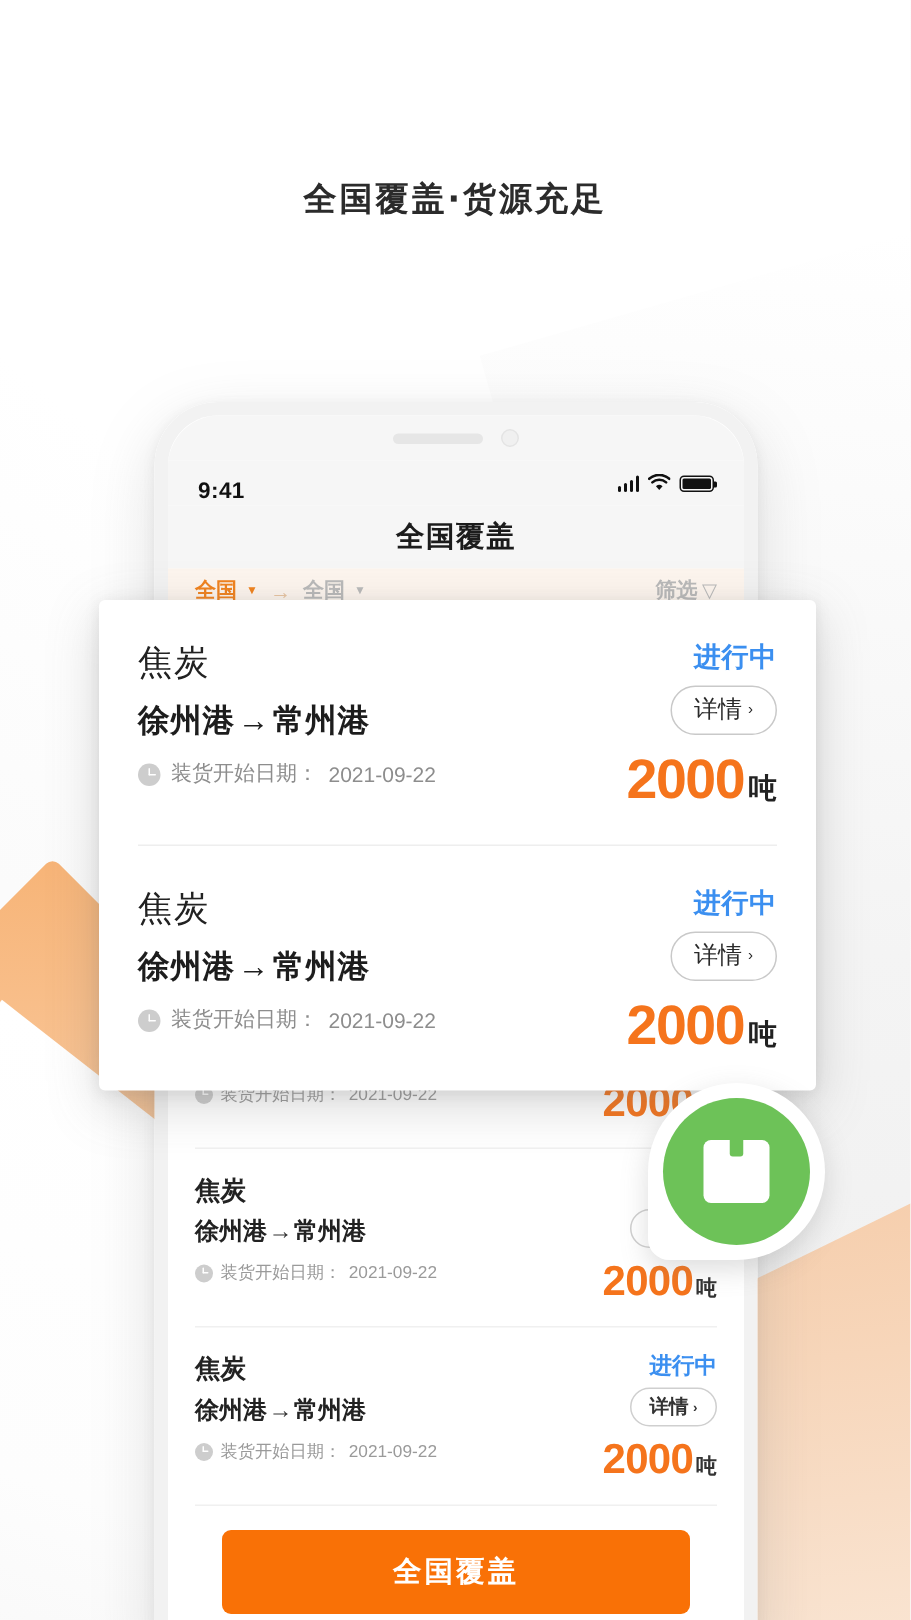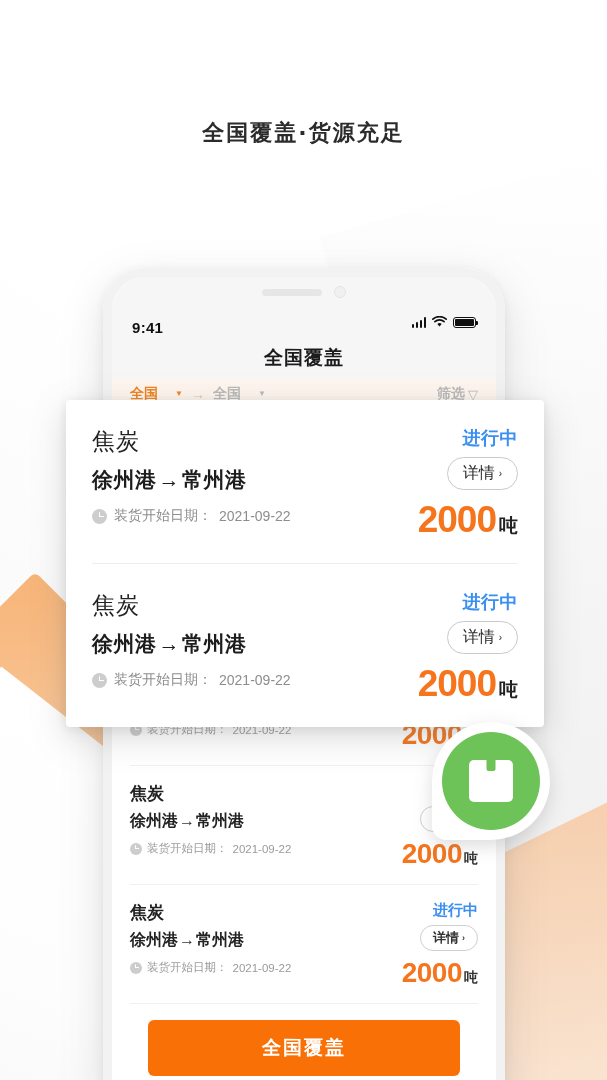--- a/index.html
+++ b/index.html
@@ -176,21 +176,21 @@
     letter-spacing: 1px;
   }
   .filterbar {
     height: 30px;
     background: #fdf5ee;
     display: flex; align-items: center;
     padding: 0 18px;
     font-size: 14px;
   }
   .fb-left { display: flex; align-items: center; gap: 8px; flex: 1; }
-  .fb-chip { display: inline-flex; align-items: center; gap: 17px; font-weight: bold; }
+  .fb-chip { display: inline-flex; align-items: center; gap: 6px; font-weight: bold; }
   .fb-chip.active { color: #f0821e; }
   .fb-chip.muted { color: #b9b9b9; }
   .caret { font-size: 8px; line-height: 1; }
   .fb-arrow { color: #e8c4a1; font-size: 14px; }
   .fb-right { display: inline-flex; align-items: center; gap: 3px; color: #b9b9b9; font-weight: bold; }
   .funnel { font-size: 13px; }
 
   
   .phone-list {
     background: #ffffff;

